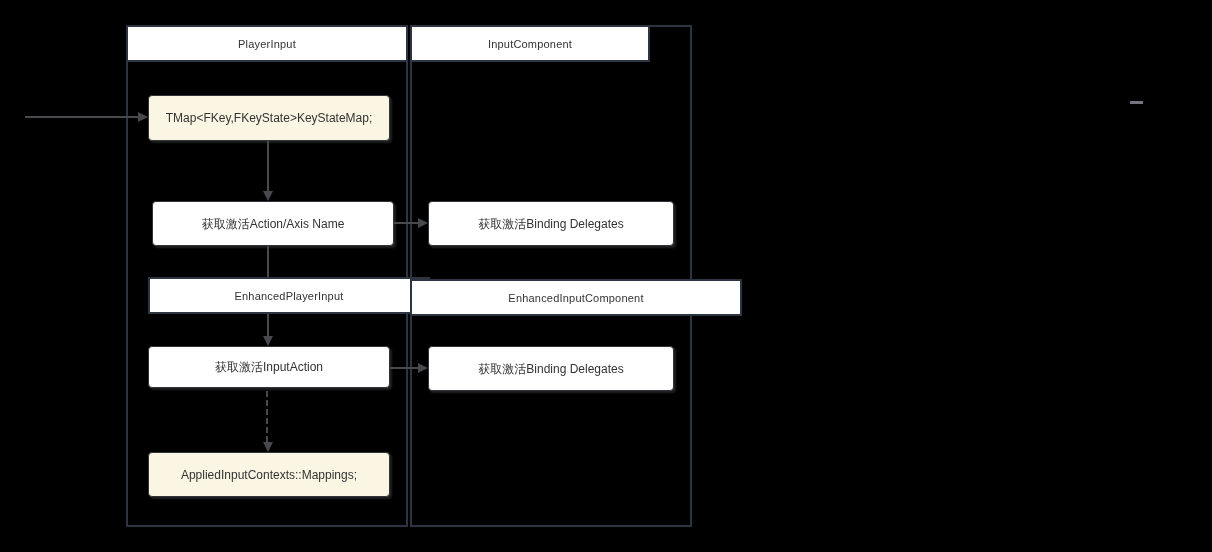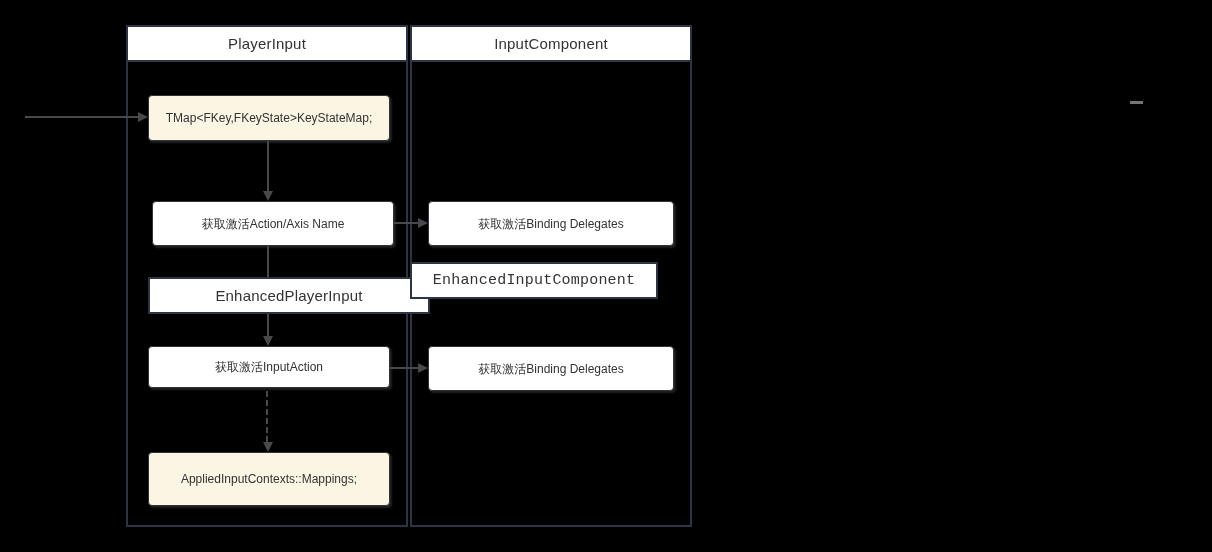--- a/index.html
+++ b/index.html
@@ -31,21 +31,21 @@
     z-index: 3;
     height: 37px;
     background: var(--header-fill, #ffffff);
     border: 2px solid var(--lane-border, #2e3542);
     box-sizing: border-box;
     display: flex;
     align-items: center;
     justify-content: center;
   }
   .band span {
-    font-size: 15px;
+    font-size: 11px;
     color: var(--text, #333333);
     letter-spacing: 0.2px;
   }
   
   .node {
     position: absolute;
     z-index: 4;
     background: var(--node-fill, #ffffff);
     border: 1.5px solid var(--node-border, #303338);
     border-radius: 4px;
@@ -116,27 +116,27 @@
 
   <div class="edge h" style="left:390px; top:367px; width:28px;"></div>
   <div class="ah right" style="left:418px; top:363px;"></div>
 
   <div class="edge dashed" style="left:266px; top:391px; height:51px;"></div>
   <div class="ah down" style="left:263px; top:442px;"></div>
 
   <div class="band" style="left:126px; top:25px; width:282px;">
     <span>PlayerInput</span>
   </div>
-  <div class="band" style="left:410px; top:25px; width:282px;justify-content:center;">
+  <div class="band" style="left:410px; top:25px; width:240px;justify-content:center;">
     <span>InputComponent</span>
   </div>
   <div class="band" style="left:126px; top:277px; width:282px;margin-left:22px;">
     <span>EnhancedPlayerInput</span>
   </div>
-  <div class="band" style="left:410px; top:262px; width:248px;font-family:Liberation Mono, monospace;">
+  <div class="band" style="left:410px; top:279px; width:332px;">
     <span>EnhancedInputComponent</span>
   </div>
 
   <div class="node highlight" style="left:148px; top:95px; width:242px; height:46px;">
     <div>TMap&lt;FKey,FKeyState&gt;</div>
     <div>KeyStateMap;</div>
   </div>
 
   <div class="node" style="left:152px; top:201px; width:242px; height:45px;">
     <div>获取激活Action/Axis Name</div>
@@ -147,19 +147,19 @@
   </div>
 
   <div class="node" style="left:148px; top:346px; width:242px; height:42px;">
     <div>获取激活InputAction</div>
   </div>
 
   <div class="node" style="left:428px; top:346px; width:246px; height:45px;">
     <div>获取激活Binding Delegates</div>
   </div>
 
-  <div class="node highlight" style="left:148px; top:452px; width:242px; height:54px;">
+  <div class="node highlight" style="left:148px; top:452px; width:242px; height:45px;">
     <div>AppliedInputContexts::Mappings;</div>
   </div>
 
   <div class="stray-dash"></div>
 
 </div>
 
 </body></html>

